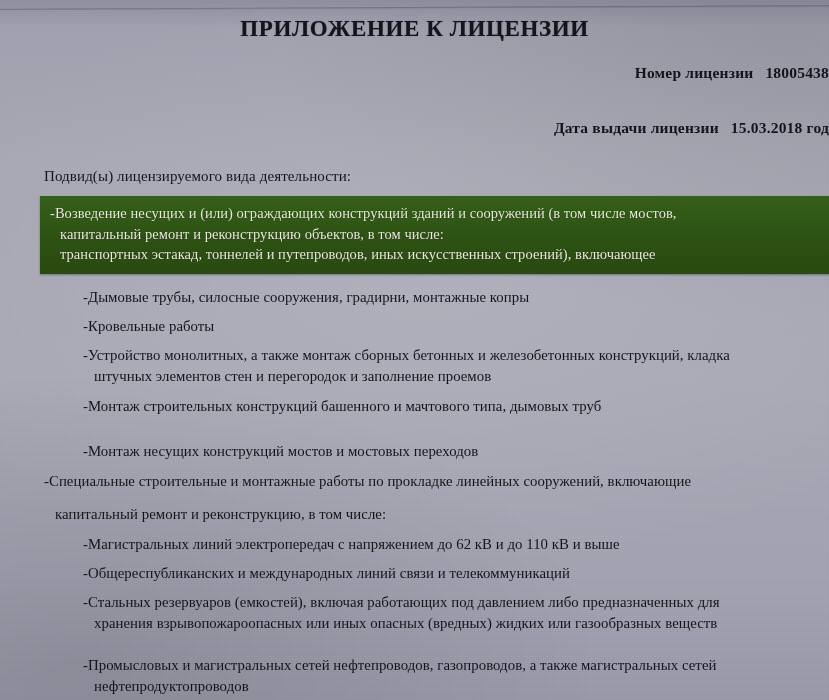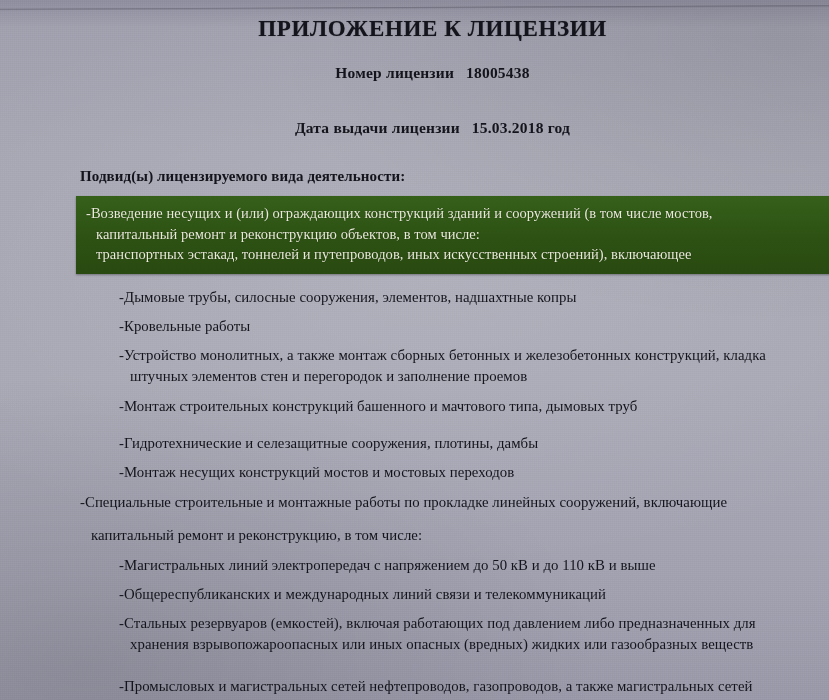--- a/index.html
+++ b/index.html
@@ -50,48 +50,47 @@
     height: 2px;
     background: linear-gradient(180deg, rgba(60,60,75,0.45), rgba(60,60,75,0.0));
     transform: rotate(-0.25deg);
     pointer-events: none;
   }
 
   .content {
     position: absolute;
     inset: 0;
     z-index: 3;
-    padding-left: 36px;
   }
 
   
   .doc-title {
     text-align: center;
     font-size: 23px;
     font-weight: bold;
     letter-spacing: 0.6px;
     margin: 16px 0 0 0;
     padding: 0;
     text-shadow: 0 0 1px rgba(0,0,0,0.45);
   }
   .meta-line {
-    text-align: center;
+    text-align: right;
     font-size: 15.5px;
     font-weight: bold;
     margin-top: 22px;
     letter-spacing: 0.2px;
   }
   .meta-line .gap { display:inline-block; width: 12px; }
   .meta-line.second { margin-top: 37px; }
 
   
   .section-heading {
     margin: 31px 0 0 44px;
     font-size: 15px;
-    font-weight: bold;
+    font-weight: normal;
     letter-spacing: 0.1px;
   }
 
   
   .highlight-block {
     position: relative;
     margin: 11px 0 0 40px;
     width: 828px;
     background: #2f5514;
     background-image: linear-gradient(180deg, #35601a 0%, #2d5113 55%, #294a11 100%);
@@ -162,21 +161,21 @@
     </div>
     <div class="li" style="text-indent:0;padding-left:10px;">капитальный ремонт и реконструкцию объектов, в том числе:</div>
     <div class="li" style="text-indent:0;padding-left:10px;">транспортных эстакад, тоннелей и путепроводов, иных искусственных строений), включающее</div>
   </div>
 
   <div class="spacer-1"></div>
 
   <div class="list">
 
     <div class="li lvl2">
-      <span>-</span><span>Дымовые трубы, силосные сооружения, элементов, надшахтные копры</span>
+      <span>-</span><span>Дымовые трубы, силосные сооружения, градирни, монтажные копры</span>
     </div>
     <div class="spacer-2"></div>
 
     <div class="li lvl2">
       <span>-</span><span>Кровельные работы</span>
     </div>
     <div class="spacer-2"></div>
 
     <div class="li lvl2">
       <span>-</span><span>Устройство монолитных, а также монтаж сборных бетонных и железобетонных конструкций, кладка</span>
@@ -184,43 +183,40 @@
     </div>
     <div class="spacer-3"></div>
 
     <div class="li lvl2">
       <span>-</span><span>Монтаж строительных конструкций башенного и мачтового типа, дымовых труб</span>
     </div>
     <div class="spacer-2"></div>
 
     <div class="spacer-2"></div>
 
-    <div class="li lvl2">
-      <span>-</span><span>Гидротехнические и селезащитные сооружения, плотины, дамбы</span>
-    </div>
     <div class="spacer-2"></div>
 
     <div class="li lvl2">
       <span>-</span><span>Монтаж несущих конструкций мостов и мостовых переходов</span>
     </div>
   </div>
 
   <div class="spacer-4"></div>
 
   <div class="li lvl1">
     <span>-</span><span>Специальные строительные и монтажные работы по прокладке линейных сооружений, включающие</span>
     <div style="text-indent:0;margin-top:12px;">капитальный ремонт и реконструкцию, в том числе:</div>
   </div>
 
   <div class="spacer-3"></div>
 
   <div class="list">
 
     <div class="li lvl2">
-      <span>-</span><span>Магистральных линий электропередач с напряжением до 50 кВ и до  110 кВ и выше</span>
+      <span>-</span><span>Магистральных линий электропередач с напряжением до 62 кВ и до  110 кВ и выше</span>
     </div>
     <div class="spacer-2"></div>
 
     <div class="li lvl2">
       <span>-</span><span>Общереспубликанских и международных линий связи и телекоммуникаций</span>
     </div>
     <div class="spacer-2"></div>
 
     <div class="li lvl2">
       <span>-</span><span>Стальных резервуаров (емкостей), включая работающих под давлением либо предназначенных для</span>

